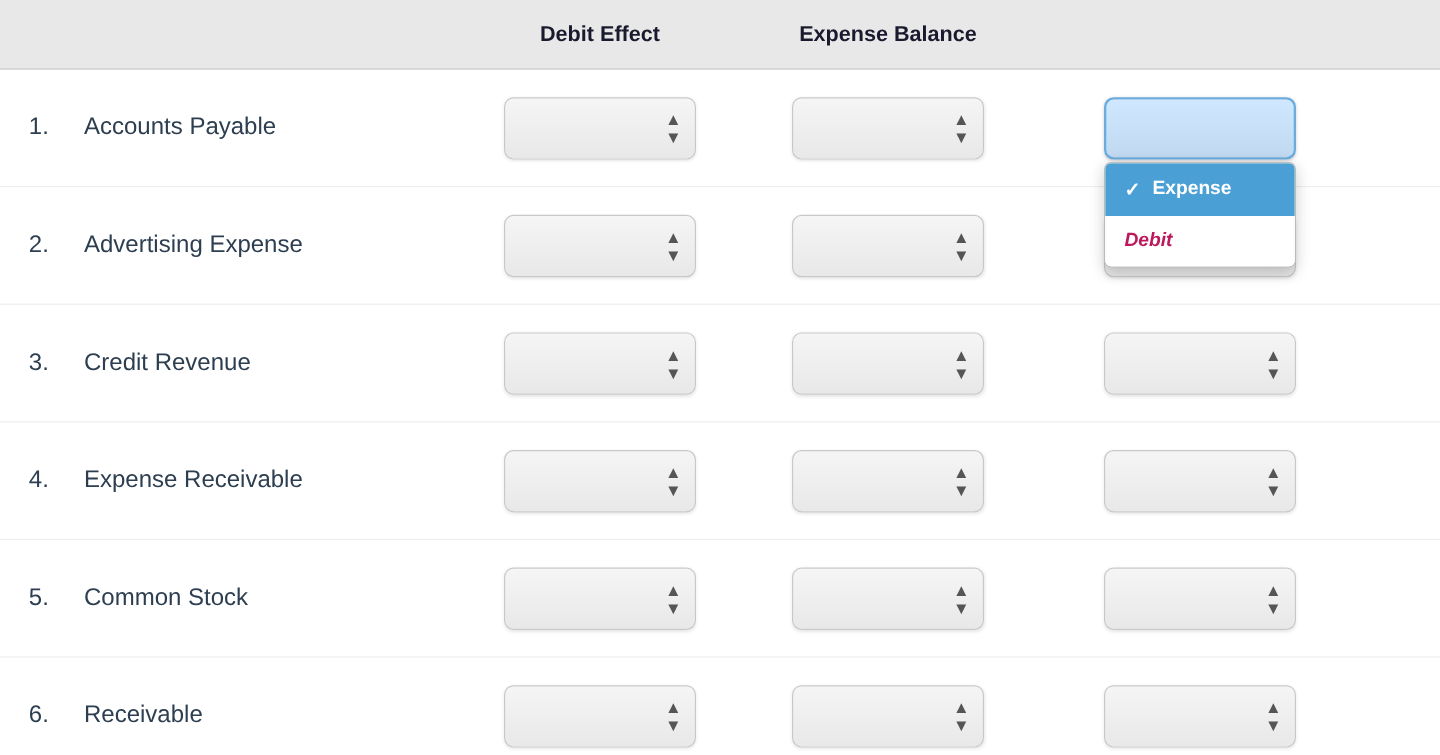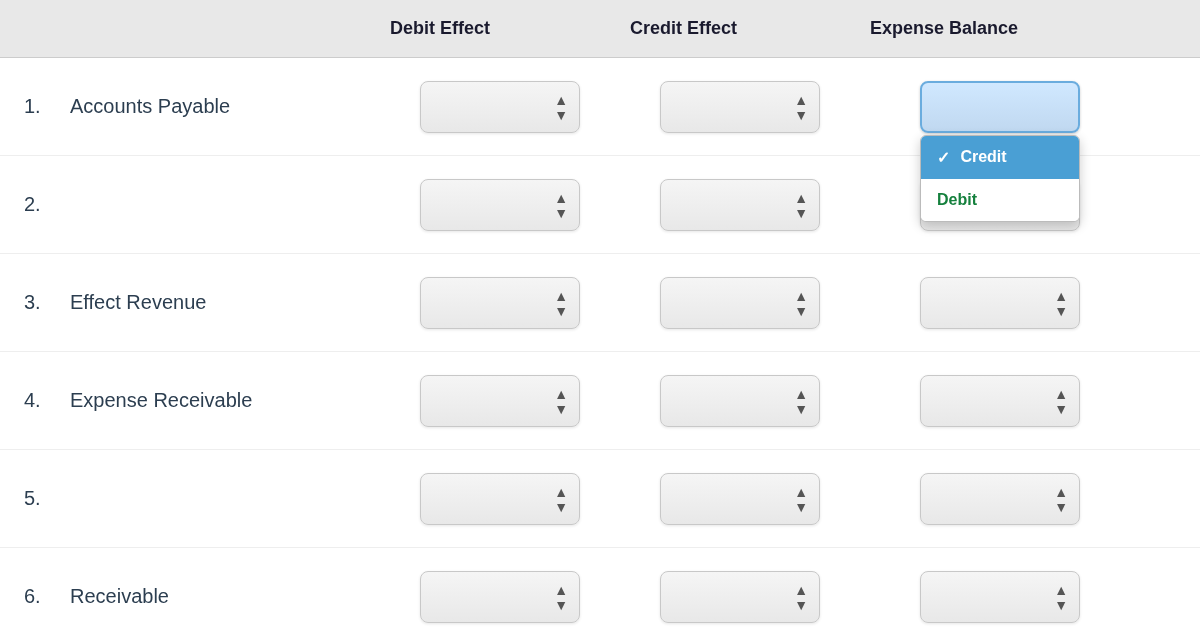--- a/index.html
+++ b/index.html
@@ -18,20 +18,21 @@
 
     .header-row {
       display: grid;
       grid-template-columns: 380px 240px 240px 280px;
       background: #e8e8e8;
       padding: 14px 0;
       border-bottom: 1px solid #ccc;
     }
 
     .header-cell {
+      text-align: center;
       font-size: 18px;
       font-weight: 600;
       color: #1a1a2e;
       padding: 4px 10px;
     }
 
     .header-cell:first-child {
       text-align: left;
     }
 
@@ -155,32 +156,32 @@
       color: #fff;
     }
 
     .dropdown-item.selected .check-icon {
       color: #fff;
       font-size: 16px;
     }
 
     .dropdown-item.not-selected {
       background: #fff;
-      color: #15803d;
+      color: #be185d;
+      font-style: italic;
     }
   </style>
 </head>
 <body>
 
 <div class="table-container">
 
   <div class="header-row">
     <div class="header-cell"></div>
     <div class="header-cell">Debit Effect</div>
-    <div class="header-cell">Credit Effect</div>
     <div class="header-cell">Expense Balance</div>
   </div>
 
   <div class="data-row">
     <div class="row-label">
       <span class="row-number">1.</span>
       <span class="row-name">Accounts Payable</span>
     </div>
     <div class="select-cell">
       <div class="select-wrapper">
@@ -208,33 +209,34 @@
         </div>
       </div>
     </div>
     <div class="select-cell" style="position: relative; justify-content: center;">
 
       <div class="dropdown-open-wrapper">
         <div class="dropdown-trigger"></div>
         <div class="dropdown-menu">
           <div class="dropdown-item selected">
             <span class="check-icon">✓</span>
-            <span>Credit</span>
+            <span>Expense</span>
           </div>
           <div class="dropdown-item not-selected">
             <span>Debit</span>
           </div>
         </div>
       </div>
     </div>
   </div>
 
   <div class="data-row">
     <div class="row-label">
       <span class="row-number">2.</span>
+      <span class="row-name">Advertising Expense</span>
     </div>
     <div class="select-cell">
       <div class="select-wrapper">
         <select class="custom-select">
           <option value=""></option>
           <option value="credit">Credit</option>
           <option value="debit">Debit</option>
         </select>
         <div class="select-arrow">
             <span>▲</span>
@@ -266,21 +268,21 @@
             <span>▲</span>
             <span>▼</span>
           </div>
       </div>
     </div>
   </div>
 
   <div class="data-row">
     <div class="row-label">
       <span class="row-number">3.</span>
-      <span class="row-name">Effect Revenue</span>
+      <span class="row-name">Credit Revenue</span>
     </div>
     <div class="select-cell">
       <div class="select-wrapper">
         <select class="custom-select">
           <option value=""></option>
           <option value="credit">Credit</option>
           <option value="debit">Debit</option>
         </select>
         <div class="select-arrow">
             <span>▲</span>
@@ -358,20 +360,21 @@
             <span>▲</span>
             <span>▼</span>
           </div>
       </div>
     </div>
   </div>
 
   <div class="data-row">
     <div class="row-label">
       <span class="row-number">5.</span>
+      <span class="row-name">Common Stock</span>
     </div>
     <div class="select-cell">
       <div class="select-wrapper">
         <select class="custom-select">
           <option value=""></option>
           <option value="credit">Credit</option>
           <option value="debit">Debit</option>
         </select>
         <div class="select-arrow">
             <span>▲</span>

